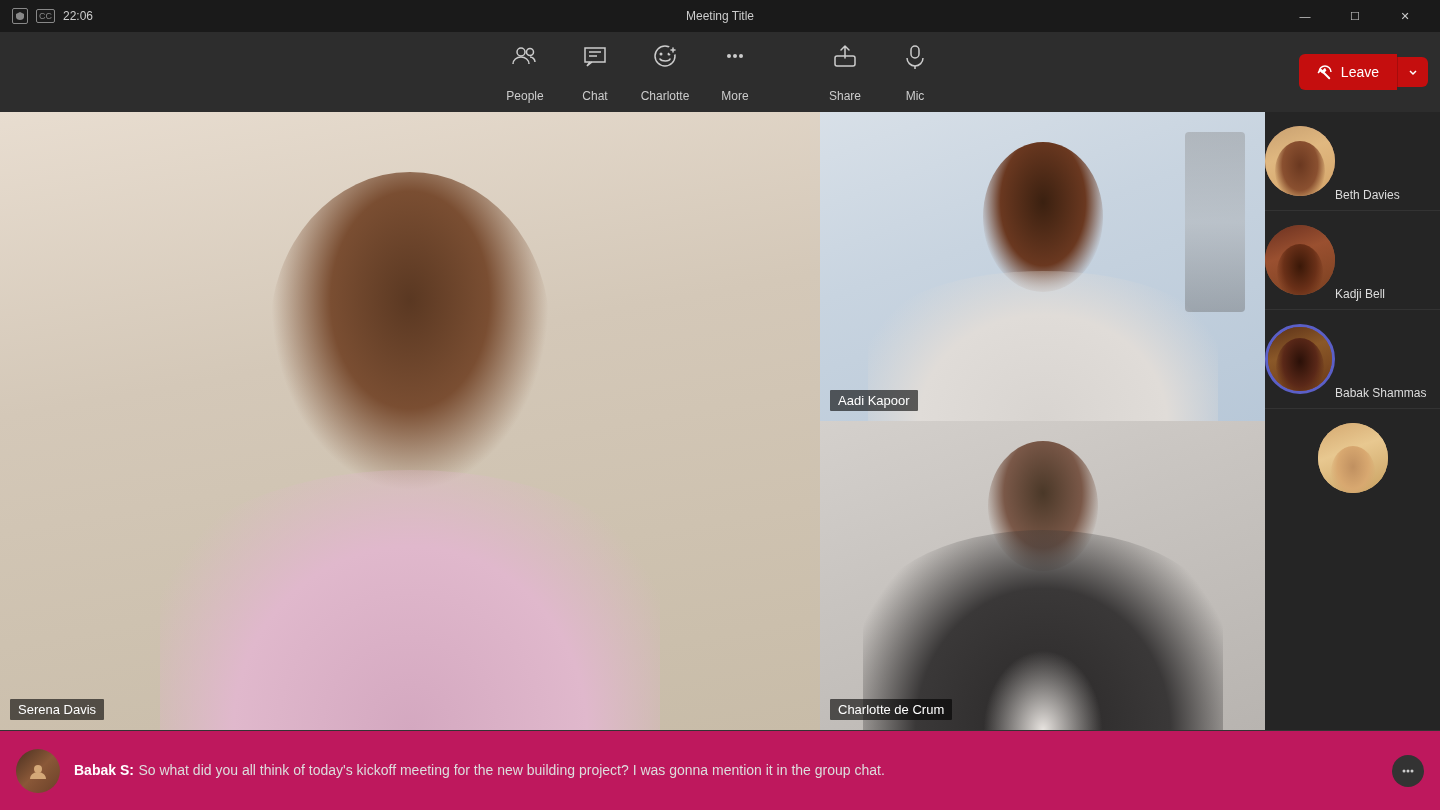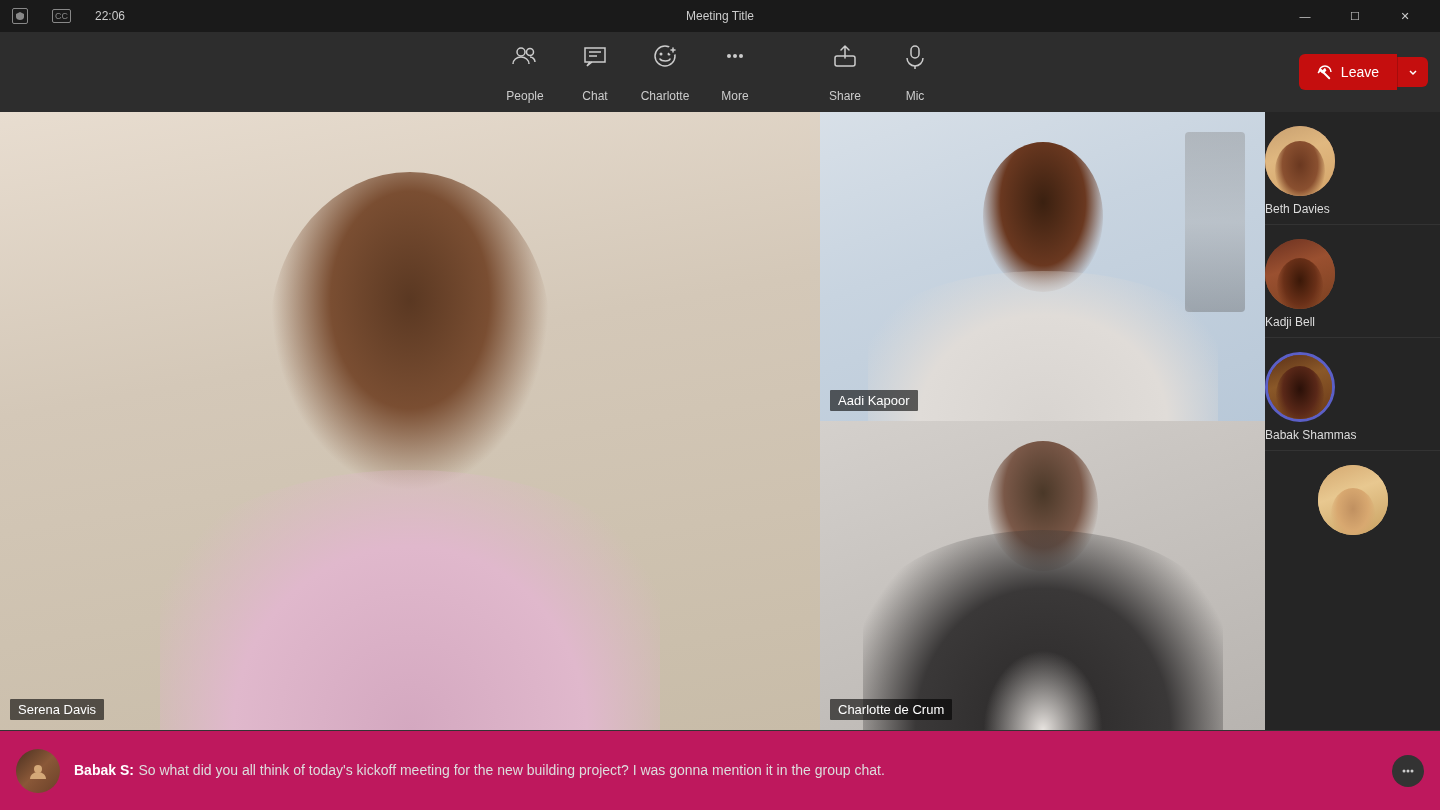--- a/index.html
+++ b/index.html
@@ -18,21 +18,21 @@
       background: #1a1a1a;
       display: flex;
       align-items: center;
       justify-content: space-between;
       padding: 0 12px;
       position: relative;
     }
     #titlebar .left-icons {
       display: flex;
       align-items: center;
-      gap: 24px;
+      gap: 8px;
     }
     #titlebar .title {
       position: absolute;
       left: 50%;
       transform: translateX(-50%);
       font-size: 12px;
       color: #ccc;
     }
     #titlebar .window-controls {
       display: flex;
@@ -193,22 +193,21 @@
     
     #sidebar {
       width: 175px;
       background: #252525;
       display: flex;
       flex-direction: column;
       overflow: hidden;
     }
     .sidebar-person {
       display: flex;
-      flex-direction: column;
-      align-items: flex-start;
+      align-items: flex-end;
       padding: 14px 0 8px;
       border-bottom: 1px solid #333;
     }
     .avatar-container {
       position: relative;
       margin-bottom: 6px;
     }
     .avatar {
       width: 70px;
       height: 70px;

